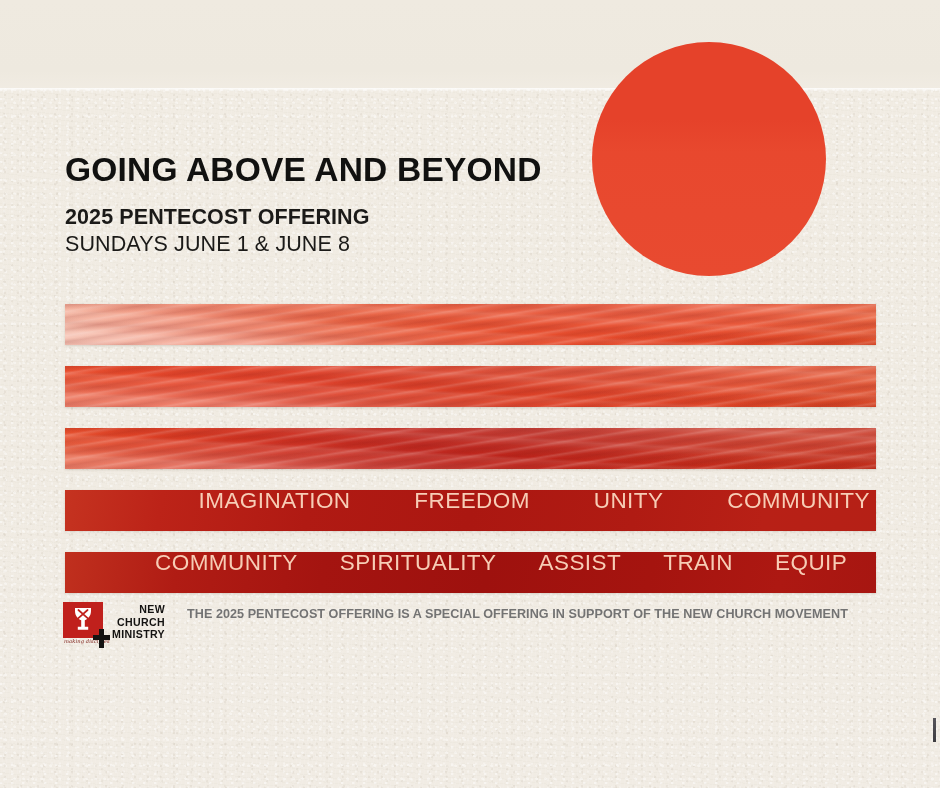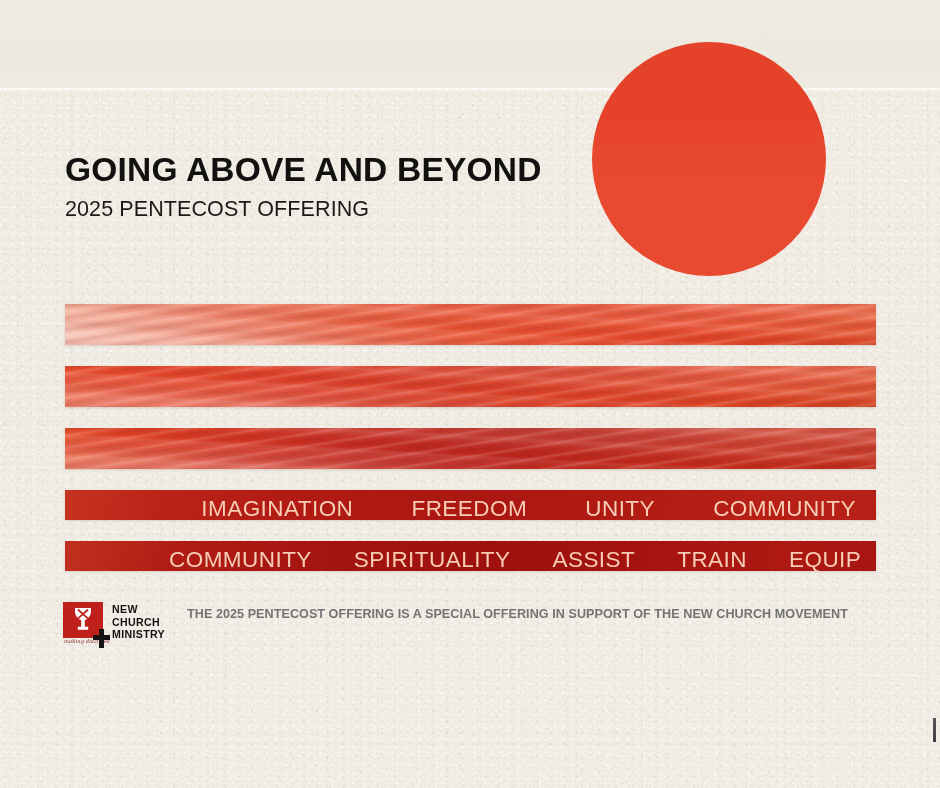--- a/index.html
+++ b/index.html
@@ -109,21 +109,21 @@
 
   .subtitle-1,
   .subtitle-2 {
     font-size: 21.5px;
     font-weight: 400;
     color: #1B1A18;
     line-height: 1.28;
     letter-spacing: .1px;
     white-space: nowrap;
   }
-  .subtitle-1 { margin-top: 8px; }
+  .subtitle-1 { margin-top: 16px; font-weight: bold; }
 
   
   .bars {
     position: absolute;
     left: 65px;
     top: 304px;
     width: 811px;
   }
 
   .bar {
@@ -187,27 +187,27 @@
   .bar-3 {
     background: linear-gradient(100deg,
       #E6502E 0%, #DE3F24 10%, #CE2C1C 26%, #BE2118 44%,
       #BC2117 58%, #C42A1B 74%, #CC3520 88%, #C93320 100%);
   }
 
   
   .word-bar {
     position: relative;
     width: 811px;
-    height: 30px;
+    height: 41px;
     margin-bottom: 21px;
     overflow: hidden;
     display: flex;
-    align-items: flex-end;
+    align-items: flex-start;
     justify-content: space-between;
-    padding: 0 20px;
+    padding: 0 6px;
     box-shadow: 0 1px 2px rgba(90,60,45,.16);
   }
   .word-bar:last-child { margin-bottom: 0; }
 
   .word-bar-4 {
     background: linear-gradient(100deg,
       #C53320 0%, #BC2318 12%, #B01A13 30%, #AB1711 50%,
       #B01B13 70%, #B82016 86%, #B52016 100%);
   }
   .word-bar-5 {
@@ -238,20 +238,21 @@
     align-items: flex-start;
     gap: 12px;
   }
 
   
   .logo {
     position: relative;
     width: 115px;
     height: 50px;
     flex: 0 0 115px;
+    text-align: right;
   }
 
   .logo-mark {
     position: absolute;
     left: 3px;
     top: 2px;
     width: 46px;
     height: 46px;
   }
 
@@ -343,20 +344,21 @@
 
   <div class="bg-wash"></div>
   <div class="bg-texture"></div>
   <div class="paper-edge"></div>
 
   <div class="circle"></div>
 
   <div class="headings">
     <div class="title">GOING ABOVE AND BEYOND</div>
     <div class="subtitle-1">2025 PENTECOST OFFERING</div>
+    <div class="subtitle-2">SUNDAYS JUNE 1 &amp; JUNE 8</div>
   </div>
 
   <div class="bars">
 
     <div class="bar bar-1">
       <div class="waves"></div>
       <div class="streaks"></div>
       <div class="streaks-2"></div>
     </div>
 

